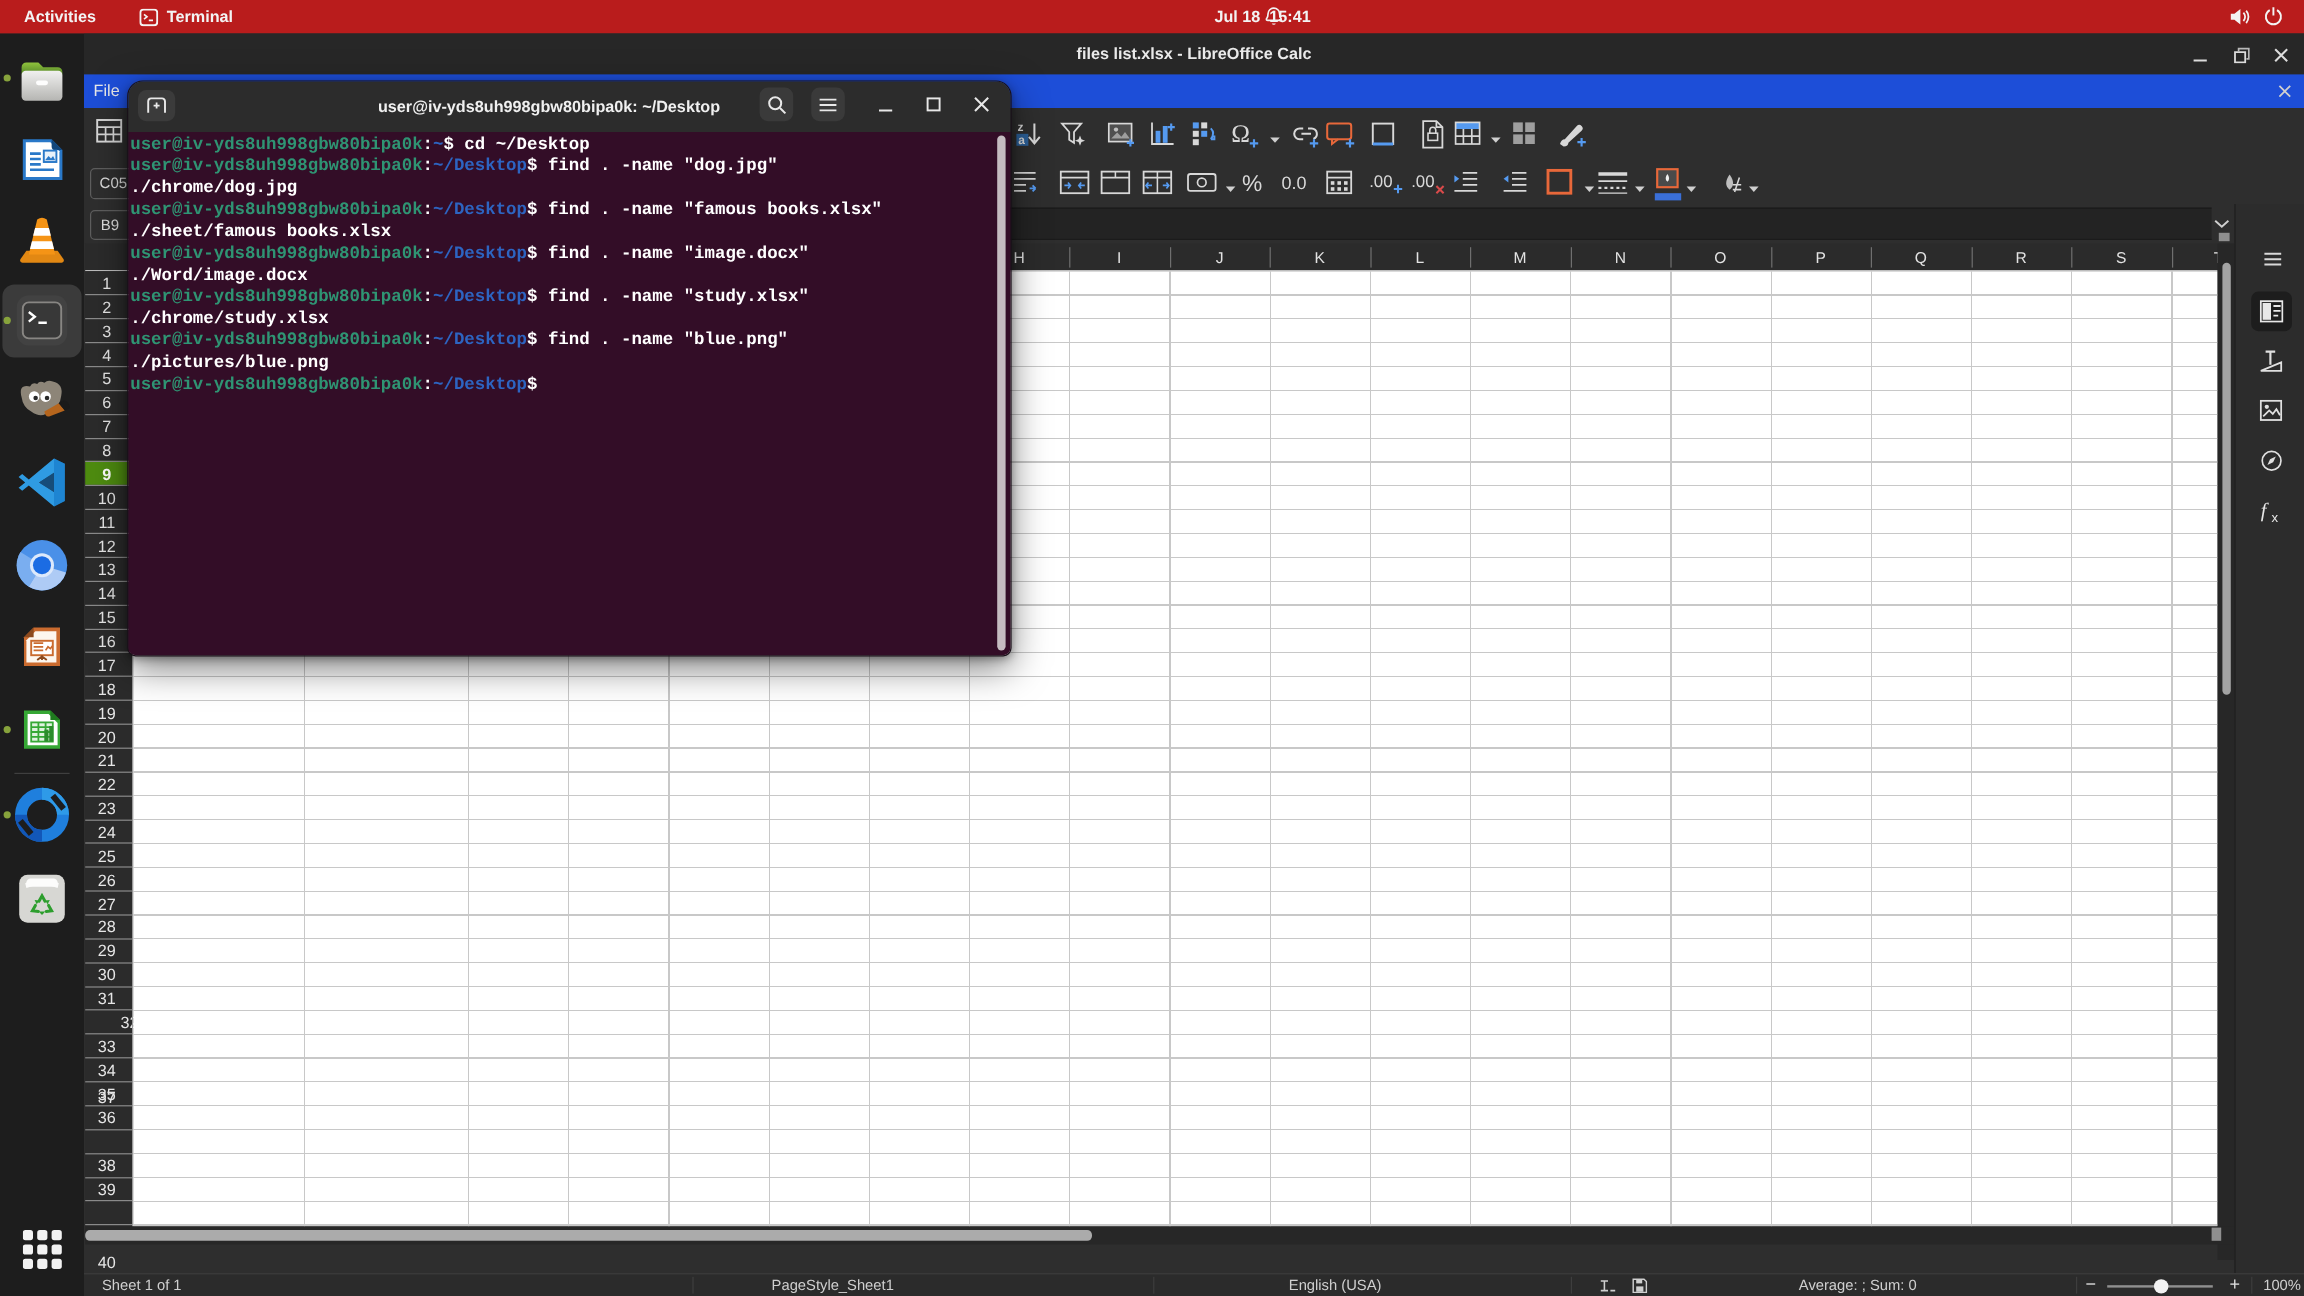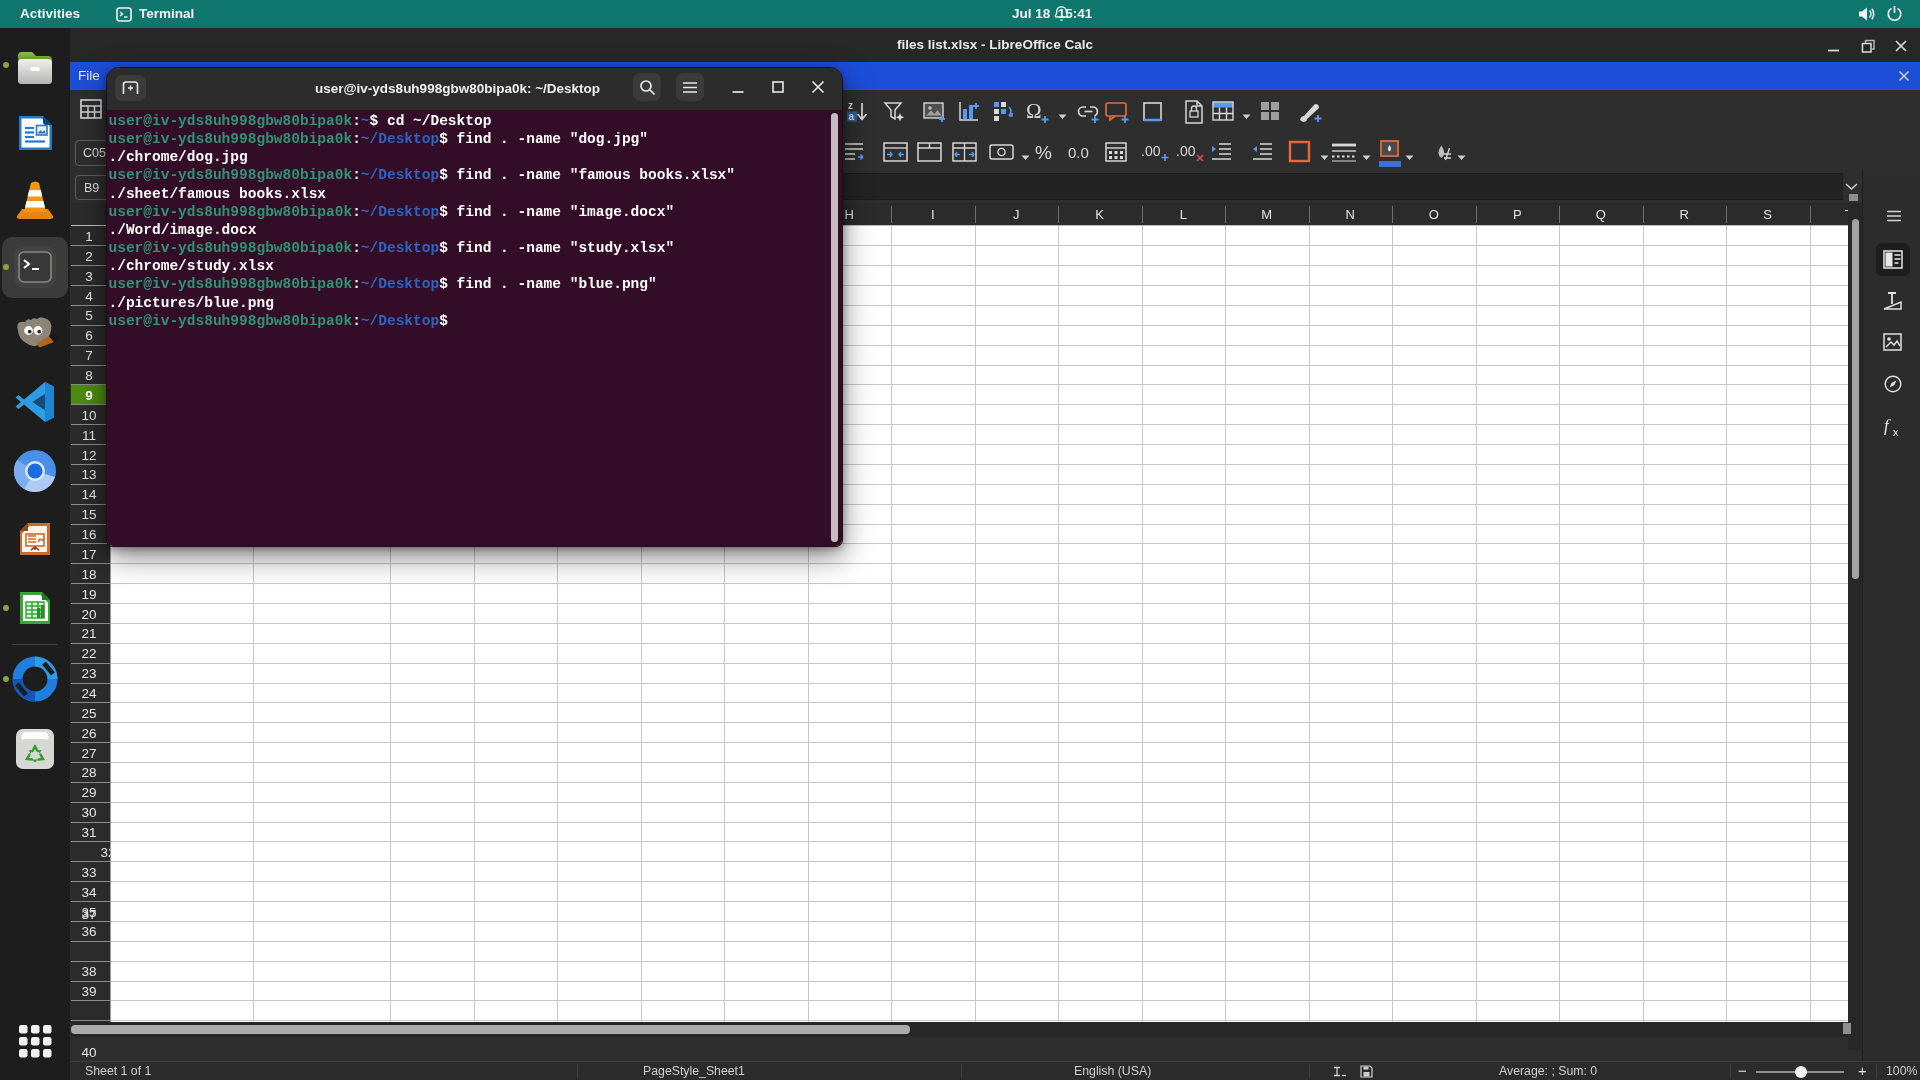--- a/index.html
+++ b/index.html
@@ -1,21 +1,21 @@
 <!DOCTYPE html>
 <html><head>
 <meta charset="utf-8">
 <style>
   * { margin:0; padding:0; box-sizing:border-box; }
   html,body { width:1920px; height:1080px; overflow:hidden; background:#2e2e2e;
     font-family:"Liberation Sans", sans-serif; }
   .abs { position:absolute; }
   #screen { position:relative; width:1920px; height:1080px; }
   
-  #topbar { position:absolute; left:0; top:0; width:1920px; height:28px; background:#0f766e; color:#f3f3f3; }
+  #topbar { position:absolute; left:0; top:0; width:1920px; height:28px; background:#b91c1c; color:#f3f3f3; }
   #topbar .txt { position:absolute; top:0; height:28px; line-height:28px; font-size:13.5px; font-weight:bold; }
   
   #dock { position:absolute; left:0; top:28px; width:70px; height:1052px; background:#1d1d1d; }
   .dkitem { position:absolute; left:11px; width:48px; height:48px; }
   .dkdot { position:absolute; left:3px; width:6px; height:6px; border-radius:50%; background:#87a33c; }
   
   #calc { position:absolute; left:70px; top:28px; width:1850px; height:1052px; background:#2e2e2e; }
   #titlebar { position:absolute; left:0; top:0; width:1850px; height:34px; background:#272727; }
   #titlebar .t { position:absolute; left:0; width:1850px; text-align:center; top:0; height:34px; line-height:34px;
      color:#eaeaea; font-size:13.5px; font-weight:bold; }

